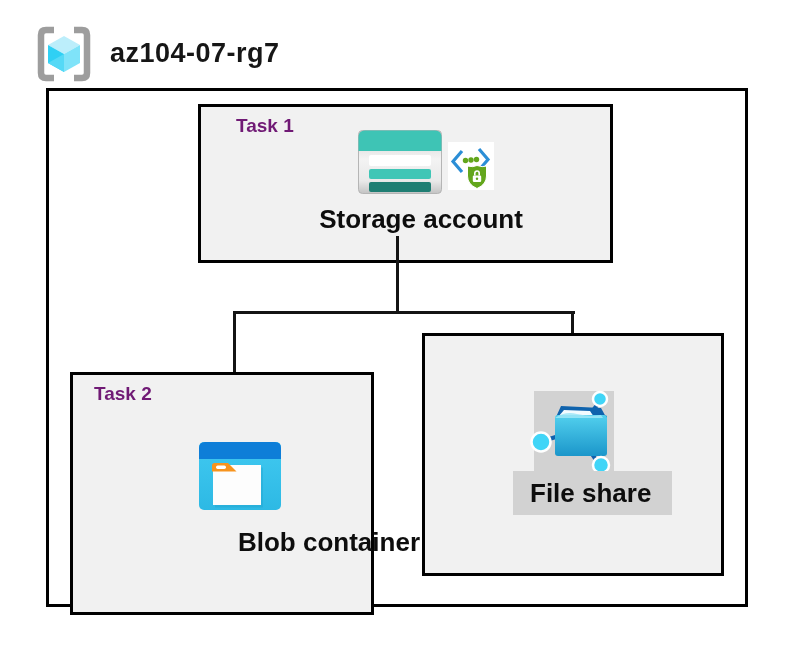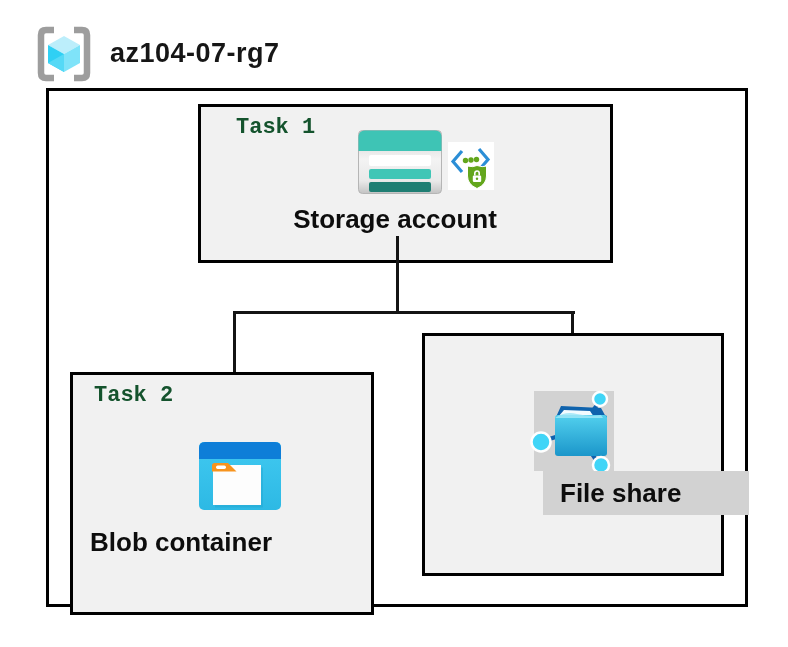--- a/index.html
+++ b/index.html
@@ -14,30 +14,30 @@
   .outer-rect{
     left:46px;top:88px;width:696px;height:513px;border:3px solid #000;background:#ffffff;
   }
   .task-box{
     background:#f1f1f1;border:3px solid #000;box-sizing:border-box;
   }
   .task1{left:198px;top:104px;width:415px;height:159px;}
   .task2{left:70px;top:333px;width:304px;height:243px;margin-top:39px;}
   .task3{left:422px;top:333px;width:302px;height:243px;}
   .task-label{
-    font-size:22px;font-weight:bold;color:#14532d;font-family:Liberation Mono, monospace;
+    font-size:19px;font-weight:bold;color:#701a75;
   }
   .res-label{
-    font-size:26px;font-weight:bold;color:#0d0d0d;white-space:nowrap;
+    font-size:26px;font-weight:bold;color:#0d0d0d;white-space:nowrap;padding-left:26px;
   }
   .line{background:#141414;}
   .backdrop{background:#d2d2d2;}
   .fs-label-bg{
-    left:88px;top:135px;width:206px;height:44px;background:#d2d2d2;
-    line-height:44px;padding-left:17px;box-sizing:border-box;margin-left:30px;
+    left:88px;top:135px;width:159px;height:44px;background:#d2d2d2;
+    line-height:44px;padding-left:17px;box-sizing:border-box;
   }
 </style>
 </head>
 <body>
 
 <div class="canvas">
 
   <svg class="abs" style="left:34px;top:24px" width="60" height="60" viewBox="0 0 60 60">
     <path d="M20 6 H12 Q7 6 7 11 V49 Q7 54 12 54 H20" fill="none" stroke="#9d9d9d" stroke-width="6.5"></path>
     <path d="M40 6 H48 Q53 6 53 11 V49 Q53 54 48 54 H40" fill="none" stroke="#9d9d9d" stroke-width="6.5"></path>
@@ -101,21 +101,21 @@
         </linearGradient>
       </defs>
       <rect x="0" y="0" width="82" height="68" rx="5" fill="url(#bg1)"></rect>
       <path d="M0 17 V6 Q0 0 6 0 H76 Q82 0 82 6 V17 Z" fill="#0e7ed8"></path>
       <rect x="16" y="25.5" width="48" height="40" fill="#1e9ec9" opacity="0.35"></rect>
       <rect x="14" y="23" width="48" height="40" fill="#fdfdfd"></rect>
       <path d="M13 29.5 V23.5 q0 -2.5 2.5 -2.5 H29 l8.5 8.5 z" fill="#f7941e"></path>
       <rect x="17" y="23.5" width="10" height="3.4" rx="1.7" fill="#ffffff"></rect>
     </svg>
 
-    <div class="abs res-label" style="left:17px;top:152px;width:304px;text-align:left">Blob container</div>
+    <div class="abs res-label" style="left:17px;top:152px;width:304px;text-align:right">Blob container</div>
   </div>
 
   <div class="abs task-box task3">
 
     <div class="abs backdrop" style="left:109px;top:55px;width:80px;height:80px"></div>
 
     <svg class="abs" style="left:105px;top:51px" width="88" height="88" viewBox="0 0 88 88">
       <defs>
         <linearGradient id="fg1" x1="0" y1="0" x2="0" y2="1">
           <stop offset="0" stop-color="#52d0ee"></stop>

